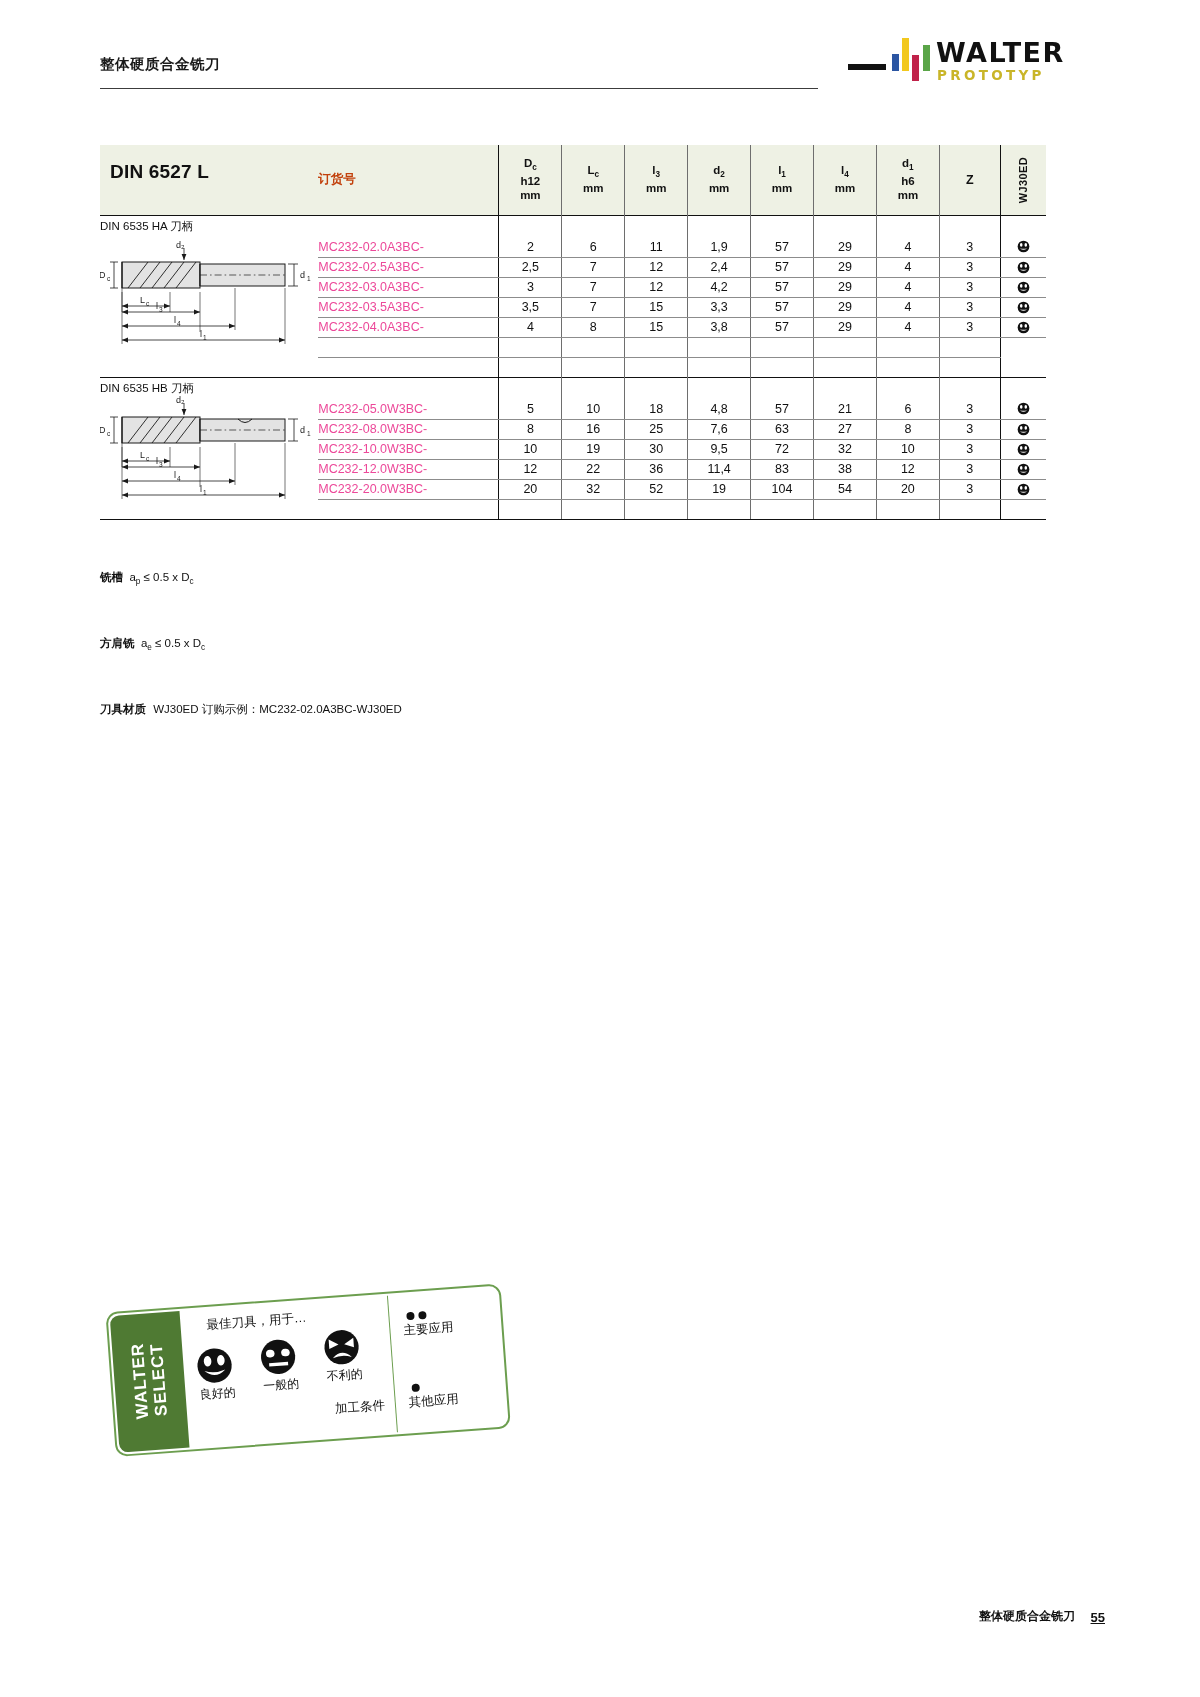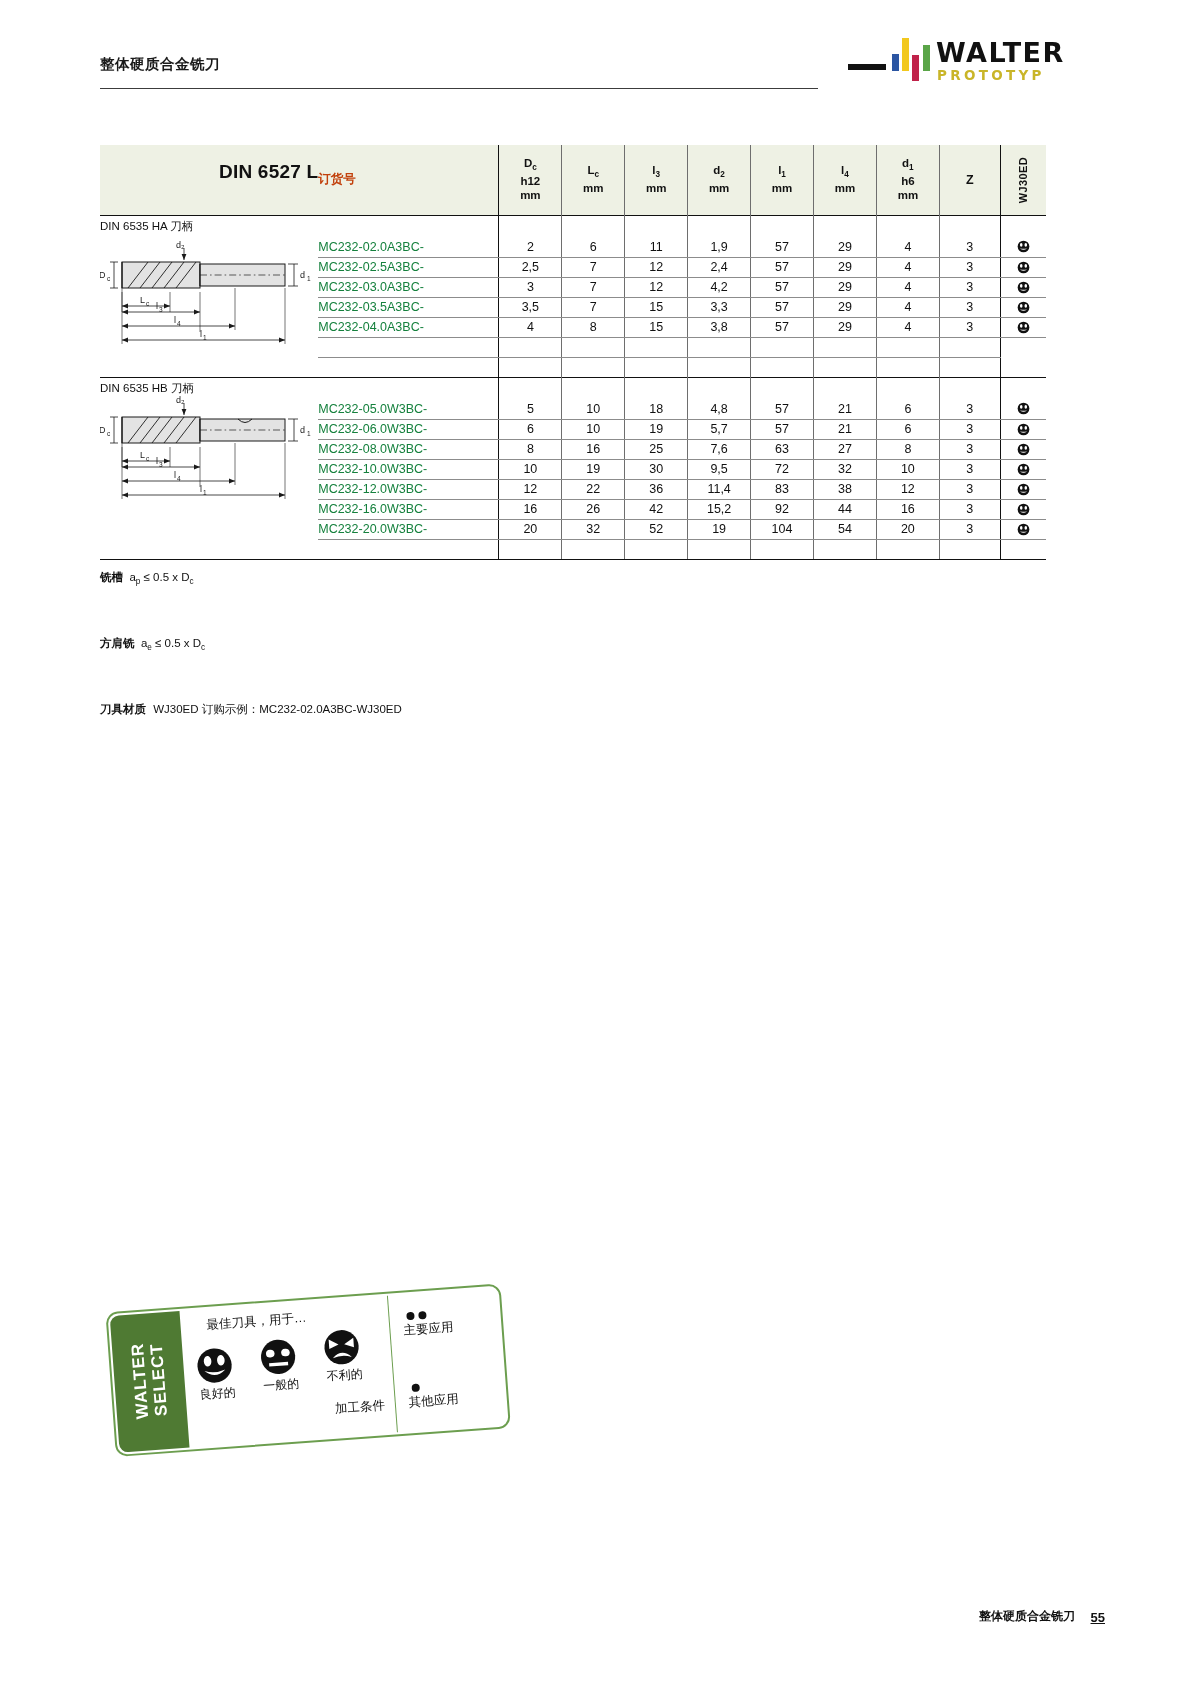--- a/index.html
+++ b/index.html
@@ -47,21 +47,21 @@
   table.spec td, table.spec th { padding:0; vertical-align:middle; }
 
   
   col.c-title   { width:215px; }
   col.c-order   { width:178px; }
   col.c-num     { width:62px; }
   col.c-z       { width:60px; }
   col.c-grade   { width:45px; }
 
   .hdr-row td { background:#eef1e4; height:70px; vertical-align:bottom; padding-bottom:6px; }
-  .hdr-row td.hdr-title { vertical-align:middle; padding-bottom:16px;text-align:right; }
+  .hdr-row td.hdr-title { vertical-align:middle; padding-bottom:16px; }
   #din-title {
     font-size:19px; font-weight:bold; letter-spacing:.2px; padding-left:10px; color:#111;
   }
   .hdr-order { font-size:12.5px; font-weight:bold; padding-left:12px; color:#c2410c; }
   .hdr-num { text-align:center; font-weight:bold; font-size:11.5px; line-height:13.5px; color:#111; }
   .hdr-num .u { font-weight:bold; }
   .hdr-z { text-align:center; font-weight:bold; font-size:12.5px; color:#111; padding-bottom:1px; }
   .vlabel {
     display:block; transform:rotate(-90deg); transform-origin:center center;
     white-space:nowrap; font-size:11px; font-weight:bold; letter-spacing:.4px; color:#111;
@@ -69,21 +69,21 @@
   }
   .hdr-grade-cell { text-align:center; }
 
   sub { font-size:8.2px; }
 
   
   .grp-label td { height:22px; }
   .grp-name { font-size:11.5px; padding-left:2px; padding-top:2px; color:#111; white-space:nowrap; }
 
   tr.datarow td { height:20px; }
-  .ord { font-size:12.5px; padding-left:12px; color:#15803d; white-space:nowrap; }
+  .ord { font-size:12.5px; padding-left:12px; color:#ec4899; white-space:nowrap; }
   .num { text-align:center; font-size:12.5px; color:#111; }
   .znum { text-align:center; font-size:12.5px; color:#111; }
 
   
   .vline-left { border-left:1.4px solid #111; }
   .vline-thin { border-left:0.9px solid #6e6e6e; }
   .rowline { border-bottom:0.9px solid #8c8c8c; }
   .thickline-top { border-top:1.4px solid #111;margin-top:8px; }
   .thickline-bot { border-bottom:1.4px solid #111; }
 
@@ -388,40 +388,20 @@
             <svg class="gicon" width="13" height="13" viewBox="0 0 40 40">
               <circle cx="20" cy="20" r="18" fill="#111"></circle>
               <ellipse cx="13" cy="15" rx="4" ry="5.5" fill="#fff"></ellipse>
               <ellipse cx="27" cy="15" rx="4" ry="5.5" fill="#fff"></ellipse>
               <path d="M9 25 q11 10 22 0 q-11 4 -22 0 Z" fill="#fff"></path>
             </svg>
           </td>
         </tr>
         <tr class="datarow">
           <td></td>
-          <td class="ord rowline">MC232-06.0W3BC-</td>
-          <td class="num rowline vline-left">6</td>
-          <td class="num rowline vline-thin">10</td>
-          <td class="num rowline vline-thin">19</td>
-          <td class="num rowline vline-thin">5,7</td>
-          <td class="num rowline vline-thin">57</td>
-          <td class="num rowline vline-thin">21</td>
-          <td class="num rowline vline-thin">6</td>
-          <td class="znum rowline vline-thin">3</td>
-          <td class="vline-left rowline">
-            <svg class="gicon" width="13" height="13" viewBox="0 0 40 40">
-              <circle cx="20" cy="20" r="18" fill="#111"></circle>
-              <ellipse cx="13" cy="15" rx="4" ry="5.5" fill="#fff"></ellipse>
-              <ellipse cx="27" cy="15" rx="4" ry="5.5" fill="#fff"></ellipse>
-              <path d="M9 25 q11 10 22 0 q-11 4 -22 0 Z" fill="#fff"></path>
-            </svg>
-          </td>
-        </tr>
-        <tr class="datarow">
-          <td></td>
           <td class="ord rowline">MC232-08.0W3BC-</td>
           <td class="num rowline vline-left">8</td>
           <td class="num rowline vline-thin">16</td>
           <td class="num rowline vline-thin">25</td>
           <td class="num rowline vline-thin">7,6</td>
           <td class="num rowline vline-thin">63</td>
           <td class="num rowline vline-thin">27</td>
           <td class="num rowline vline-thin">8</td>
           <td class="znum rowline vline-thin">3</td>
           <td class="vline-left rowline">
@@ -456,40 +436,20 @@
         <tr class="datarow">
           <td></td>
           <td class="ord rowline">MC232-12.0W3BC-</td>
           <td class="num rowline vline-left">12</td>
           <td class="num rowline vline-thin">22</td>
           <td class="num rowline vline-thin">36</td>
           <td class="num rowline vline-thin">11,4</td>
           <td class="num rowline vline-thin">83</td>
           <td class="num rowline vline-thin">38</td>
           <td class="num rowline vline-thin">12</td>
-          <td class="znum rowline vline-thin">3</td>
-          <td class="vline-left rowline">
-            <svg class="gicon" width="13" height="13" viewBox="0 0 40 40">
-              <circle cx="20" cy="20" r="18" fill="#111"></circle>
-              <ellipse cx="13" cy="15" rx="4" ry="5.5" fill="#fff"></ellipse>
-              <ellipse cx="27" cy="15" rx="4" ry="5.5" fill="#fff"></ellipse>
-              <path d="M9 25 q11 10 22 0 q-11 4 -22 0 Z" fill="#fff"></path>
-            </svg>
-          </td>
-        </tr>
-        <tr class="datarow">
-          <td></td>
-          <td class="ord rowline">MC232-16.0W3BC-</td>
-          <td class="num rowline vline-left">16</td>
-          <td class="num rowline vline-thin">26</td>
-          <td class="num rowline vline-thin">42</td>
-          <td class="num rowline vline-thin">15,2</td>
-          <td class="num rowline vline-thin">92</td>
-          <td class="num rowline vline-thin">44</td>
-          <td class="num rowline vline-thin">16</td>
           <td class="znum rowline vline-thin">3</td>
           <td class="vline-left rowline">
             <svg class="gicon" width="13" height="13" viewBox="0 0 40 40">
               <circle cx="20" cy="20" r="18" fill="#111"></circle>
               <ellipse cx="13" cy="15" rx="4" ry="5.5" fill="#fff"></ellipse>
               <ellipse cx="27" cy="15" rx="4" ry="5.5" fill="#fff"></ellipse>
               <path d="M9 25 q11 10 22 0 q-11 4 -22 0 Z" fill="#fff"></path>
             </svg>
           </td>
         </tr>

